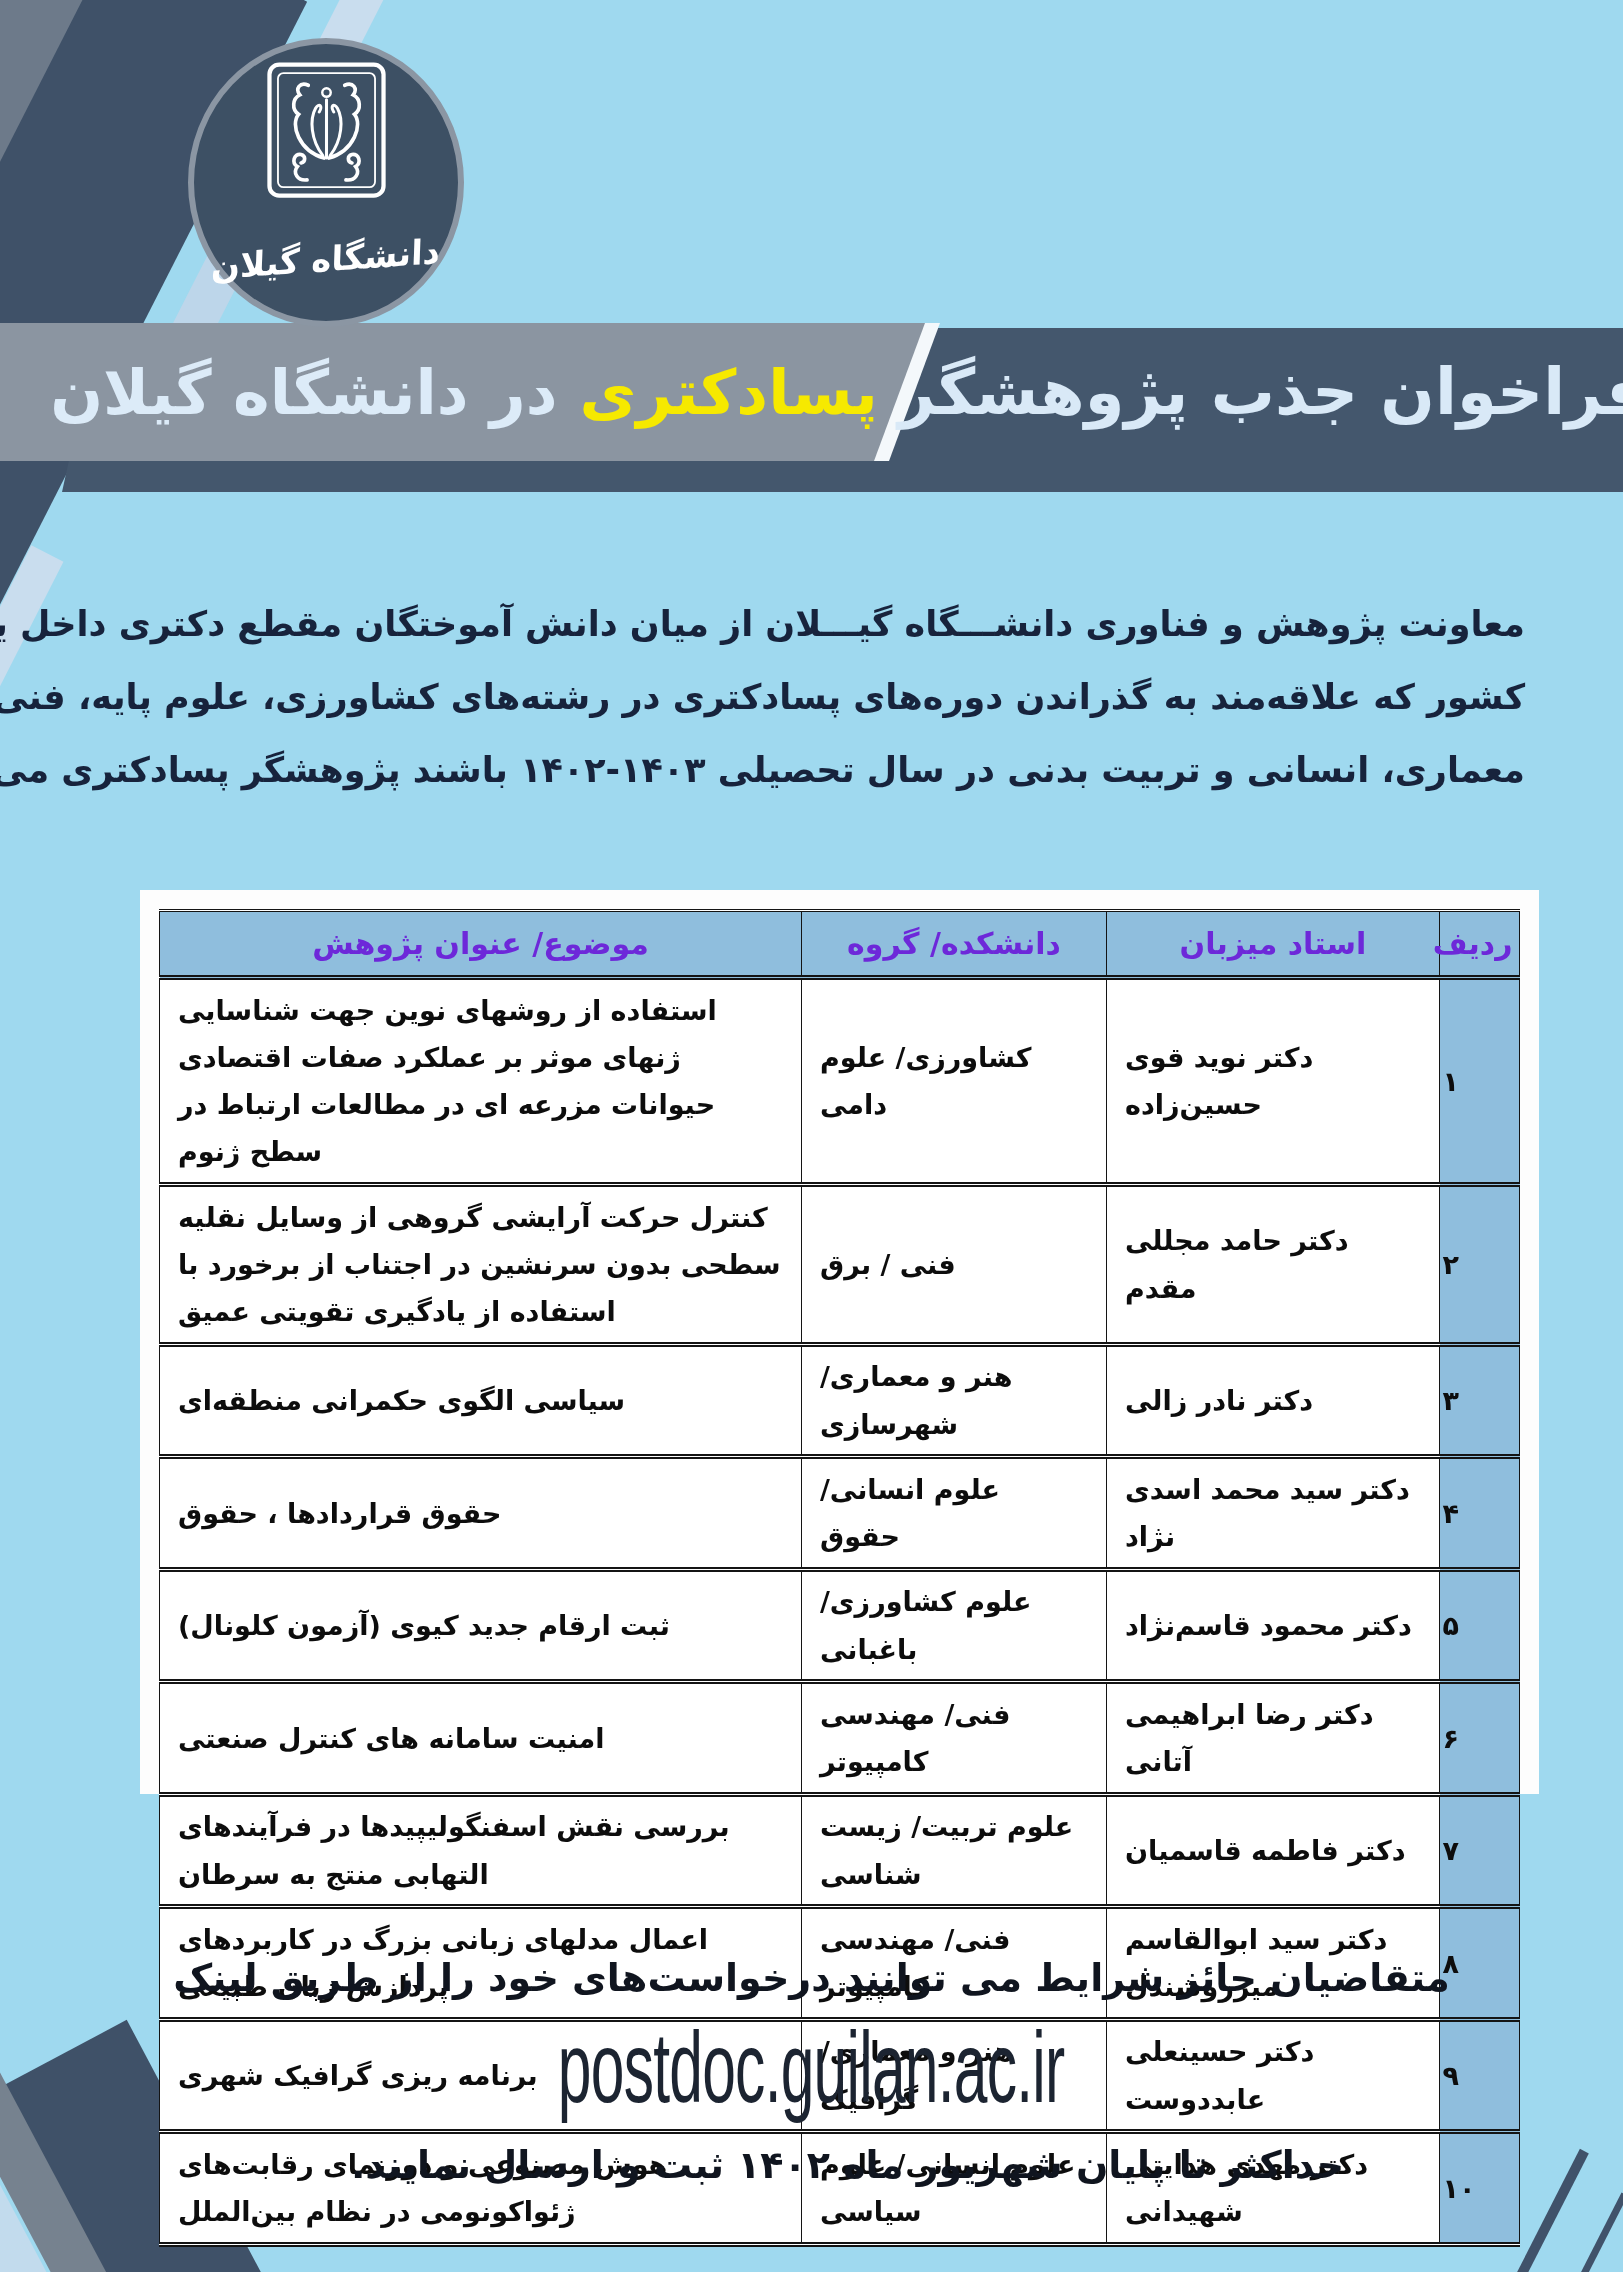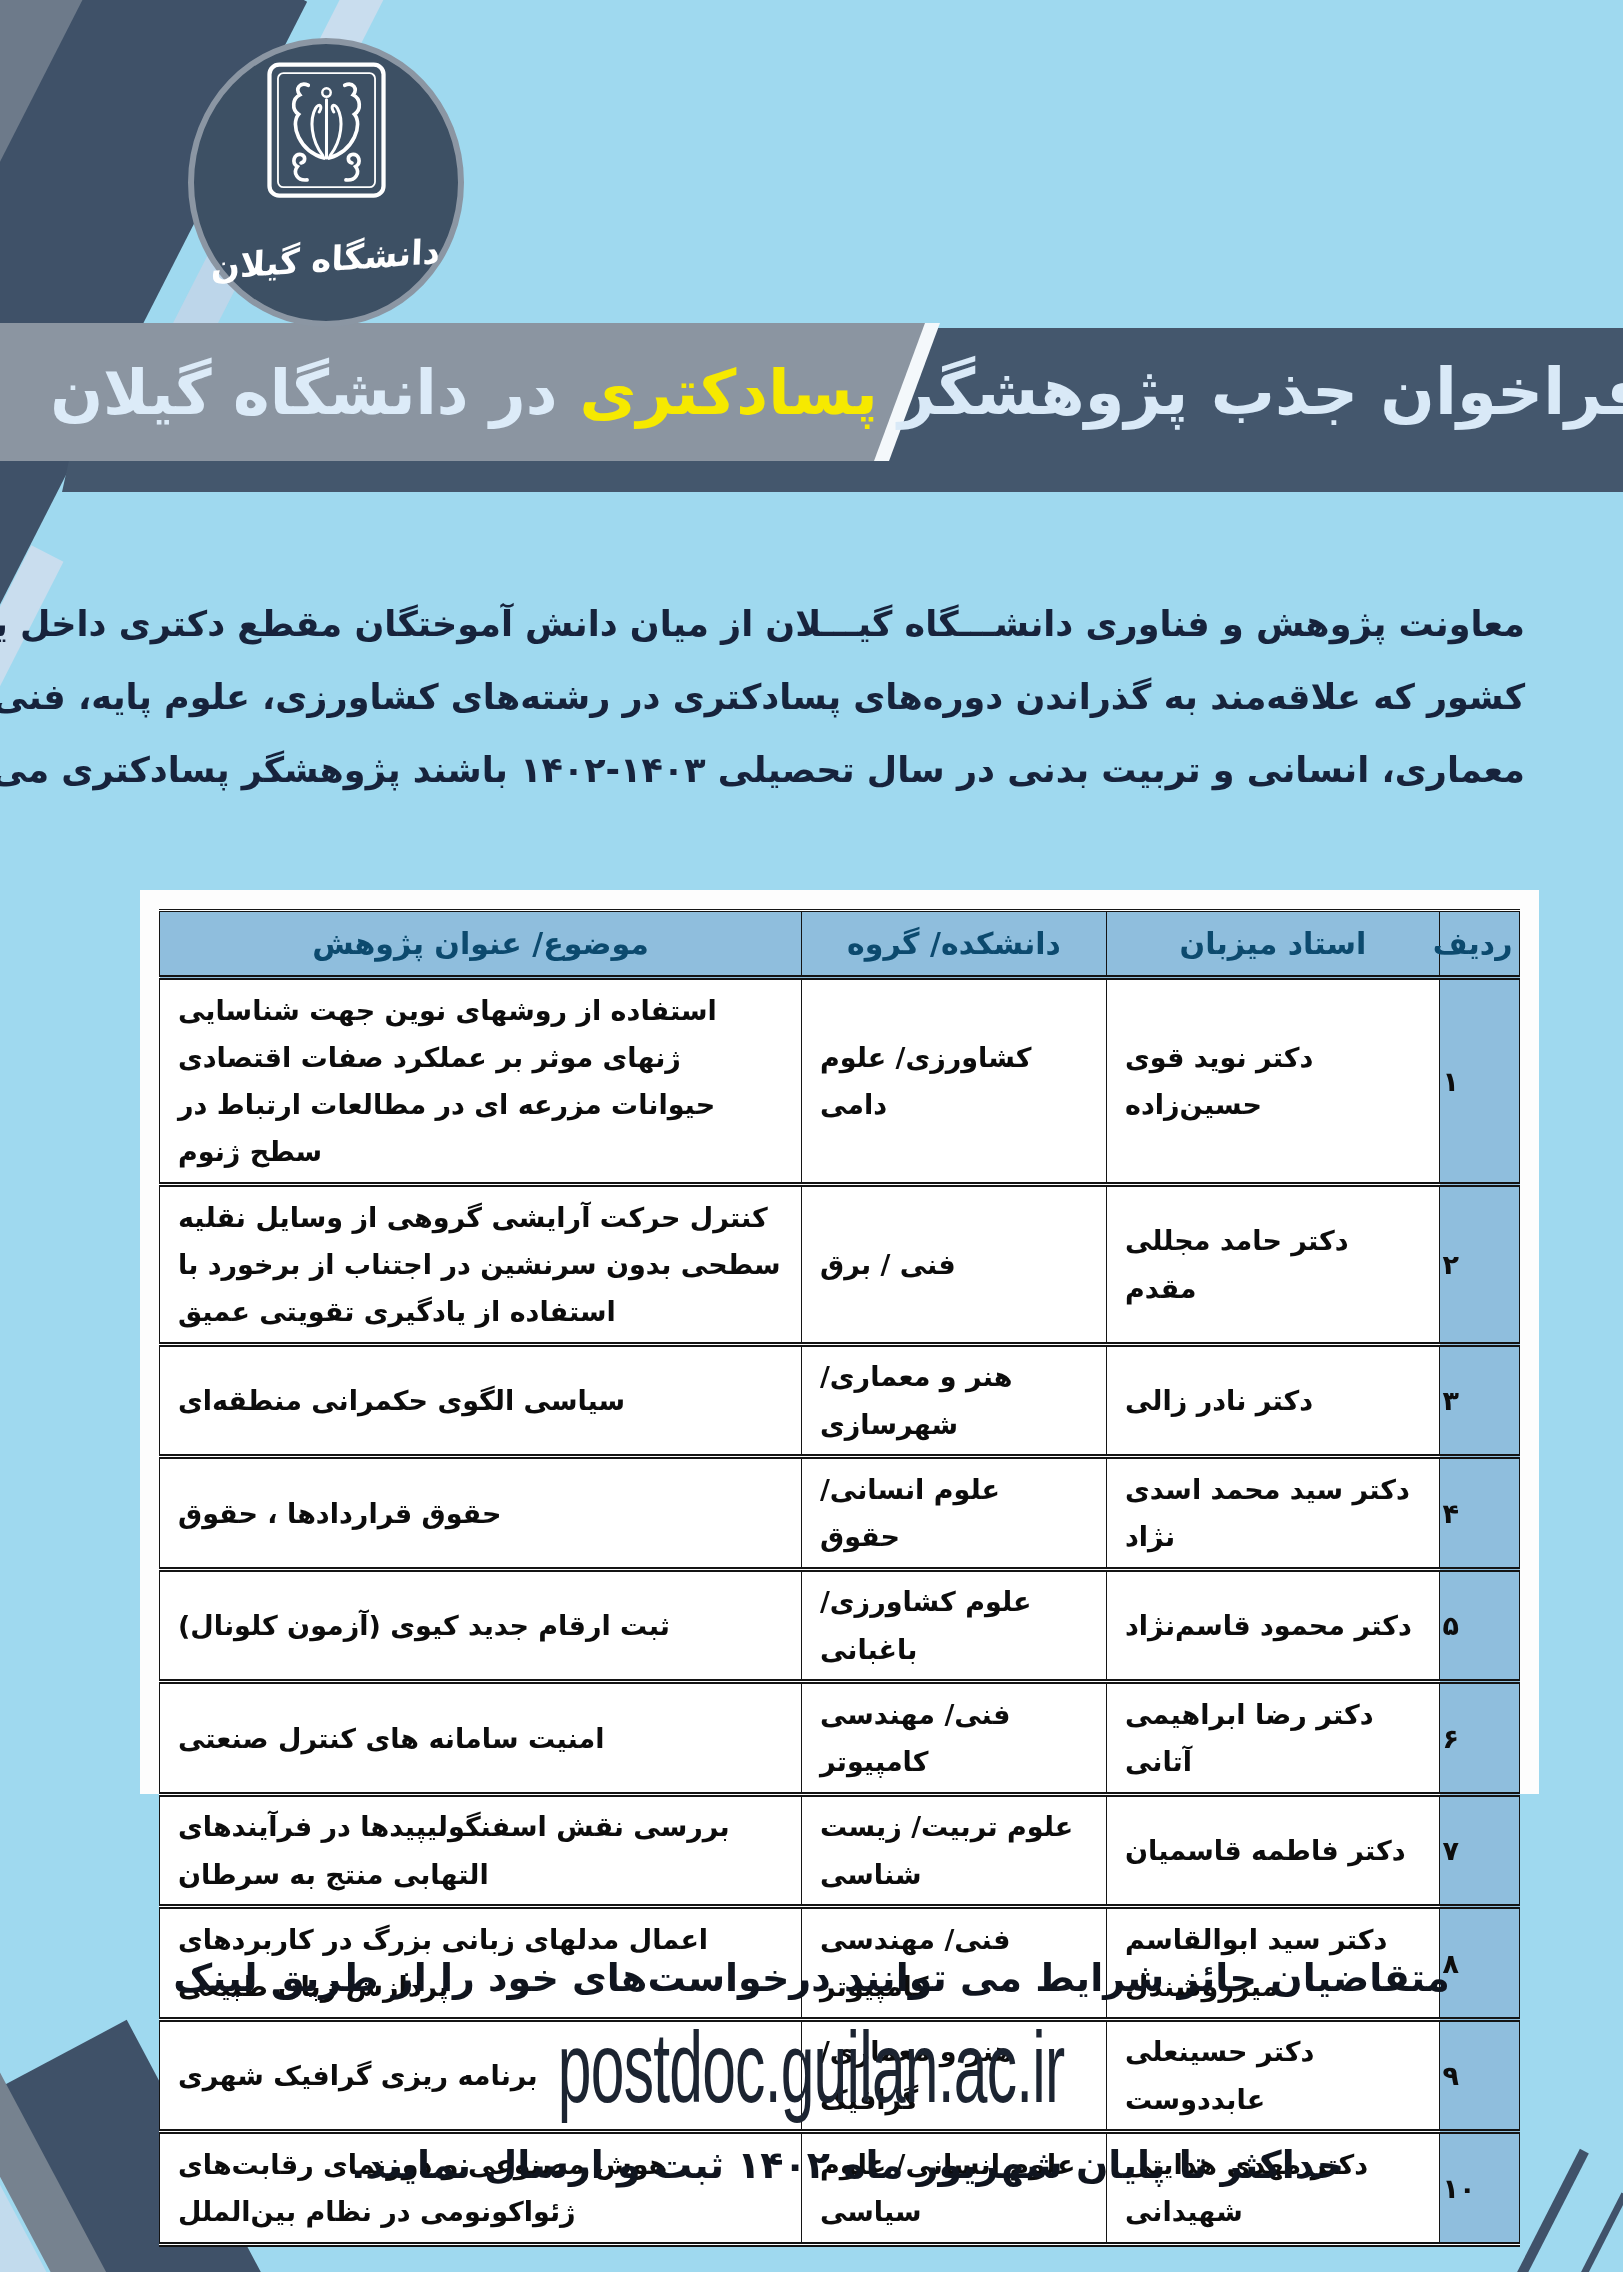--- a/index.html
+++ b/index.html
@@ -44,21 +44,21 @@
 
   
   .intro{position:absolute;left:97px;top:588px;width:1428px;direction:rtl;text-align:center;
     color:#17233c;font-size:35px;font-weight:700;}
   .intro .line{height:73px;line-height:73px;white-space:nowrap;}
 
   
   .table-panel{position:absolute;left:140px;top:890px;width:1399px;height:904px;background:#fdfdfd;}
   table.research{position:absolute;left:159px;top:909px;width:1360px;table-layout:fixed;
     border-collapse:collapse;direction:rtl;background:#ffffff;border:1.9px solid #141414;}
-  table.research th{background:#8fbedd;color:#0c4a6e;font-size:30px;font-weight:700;height:58px;
+  table.research th{background:#8fbedd;color:#6d28d9;font-size:30px;font-weight:700;height:58px;
     border:1.9px solid #141414;border-top:3.9px double #141414;border-bottom:5.2px double #141414;padding:2.6px 6.5px;}
   table.research td{border:1.9px solid #141414;border-bottom:5.2px double #141414;color:#0d0d0d;
     font-size:27px;font-weight:700;text-align:left;vertical-align:middle;padding:6.5px 18px;line-height:1.75;}
   table.research td.num{background:#8fbedd;padding:2.6px;}
   tbody tr:nth-child(1){height:146px;}
   tbody tr:nth-child(2){height:97px;}
   tbody tr:nth-child(n+3){height:68px;}
 
   
   .footer-line{position:absolute;left:0;width:1623px;direction:rtl;text-align:center;

